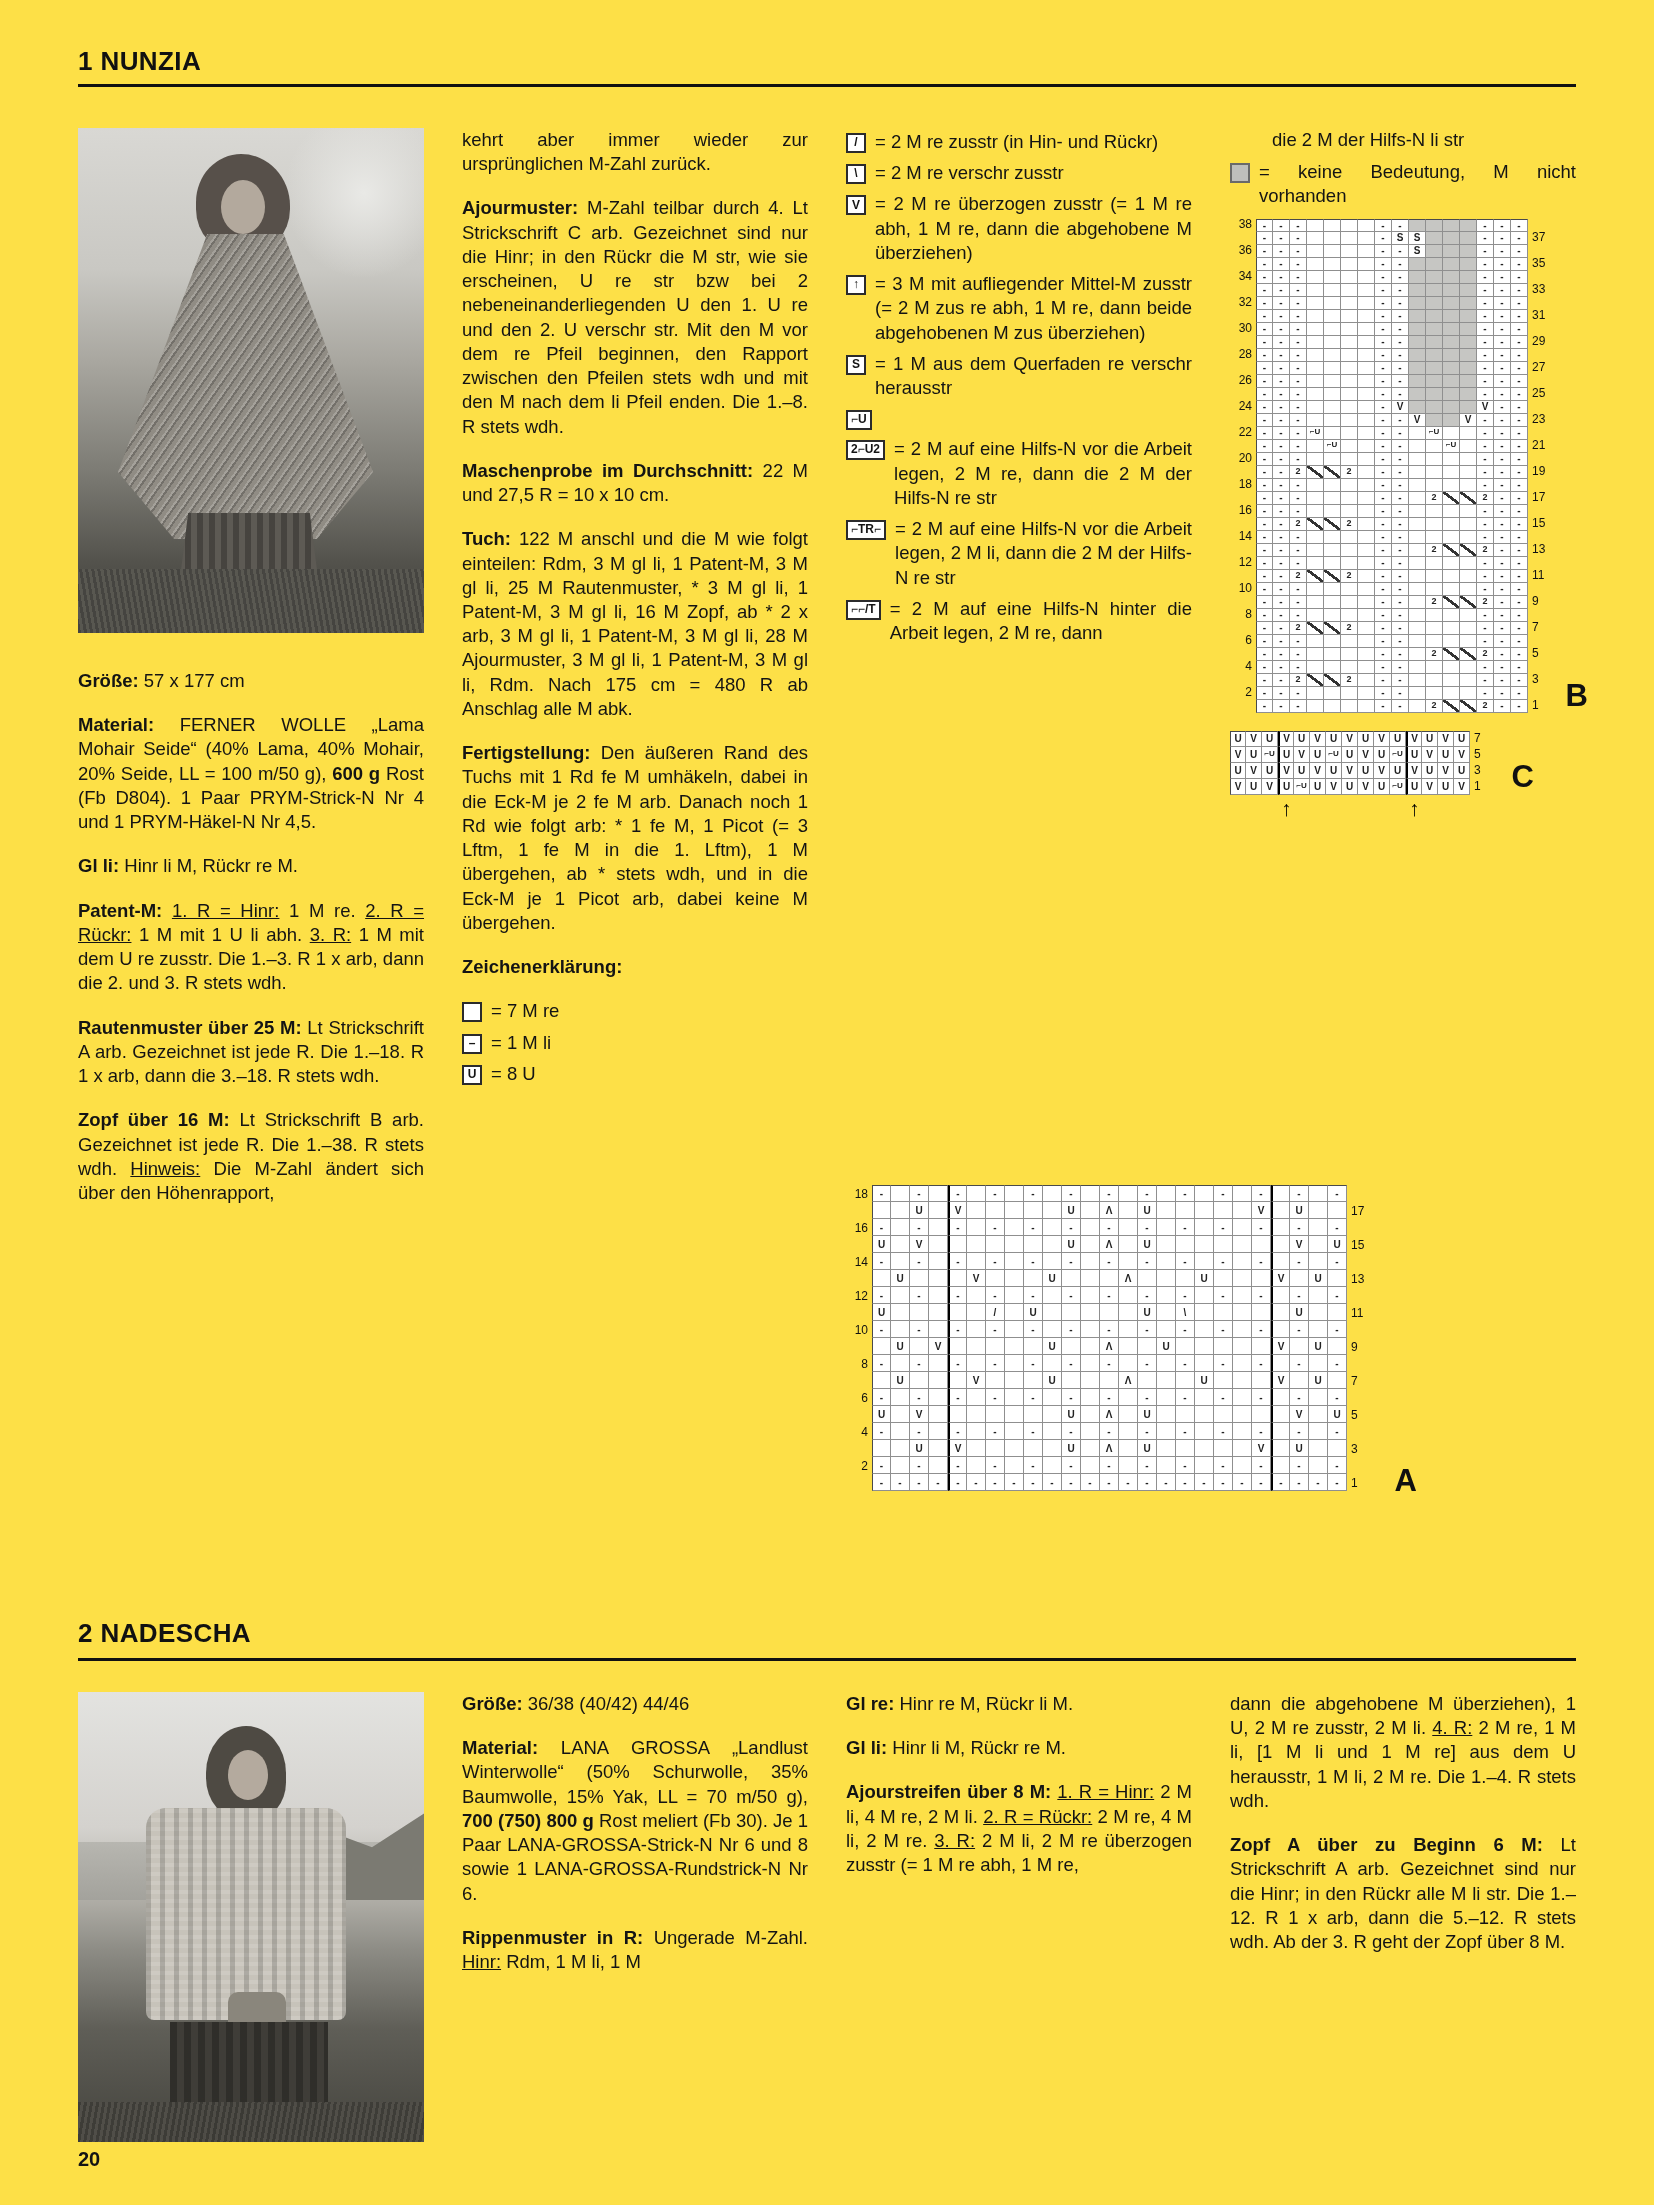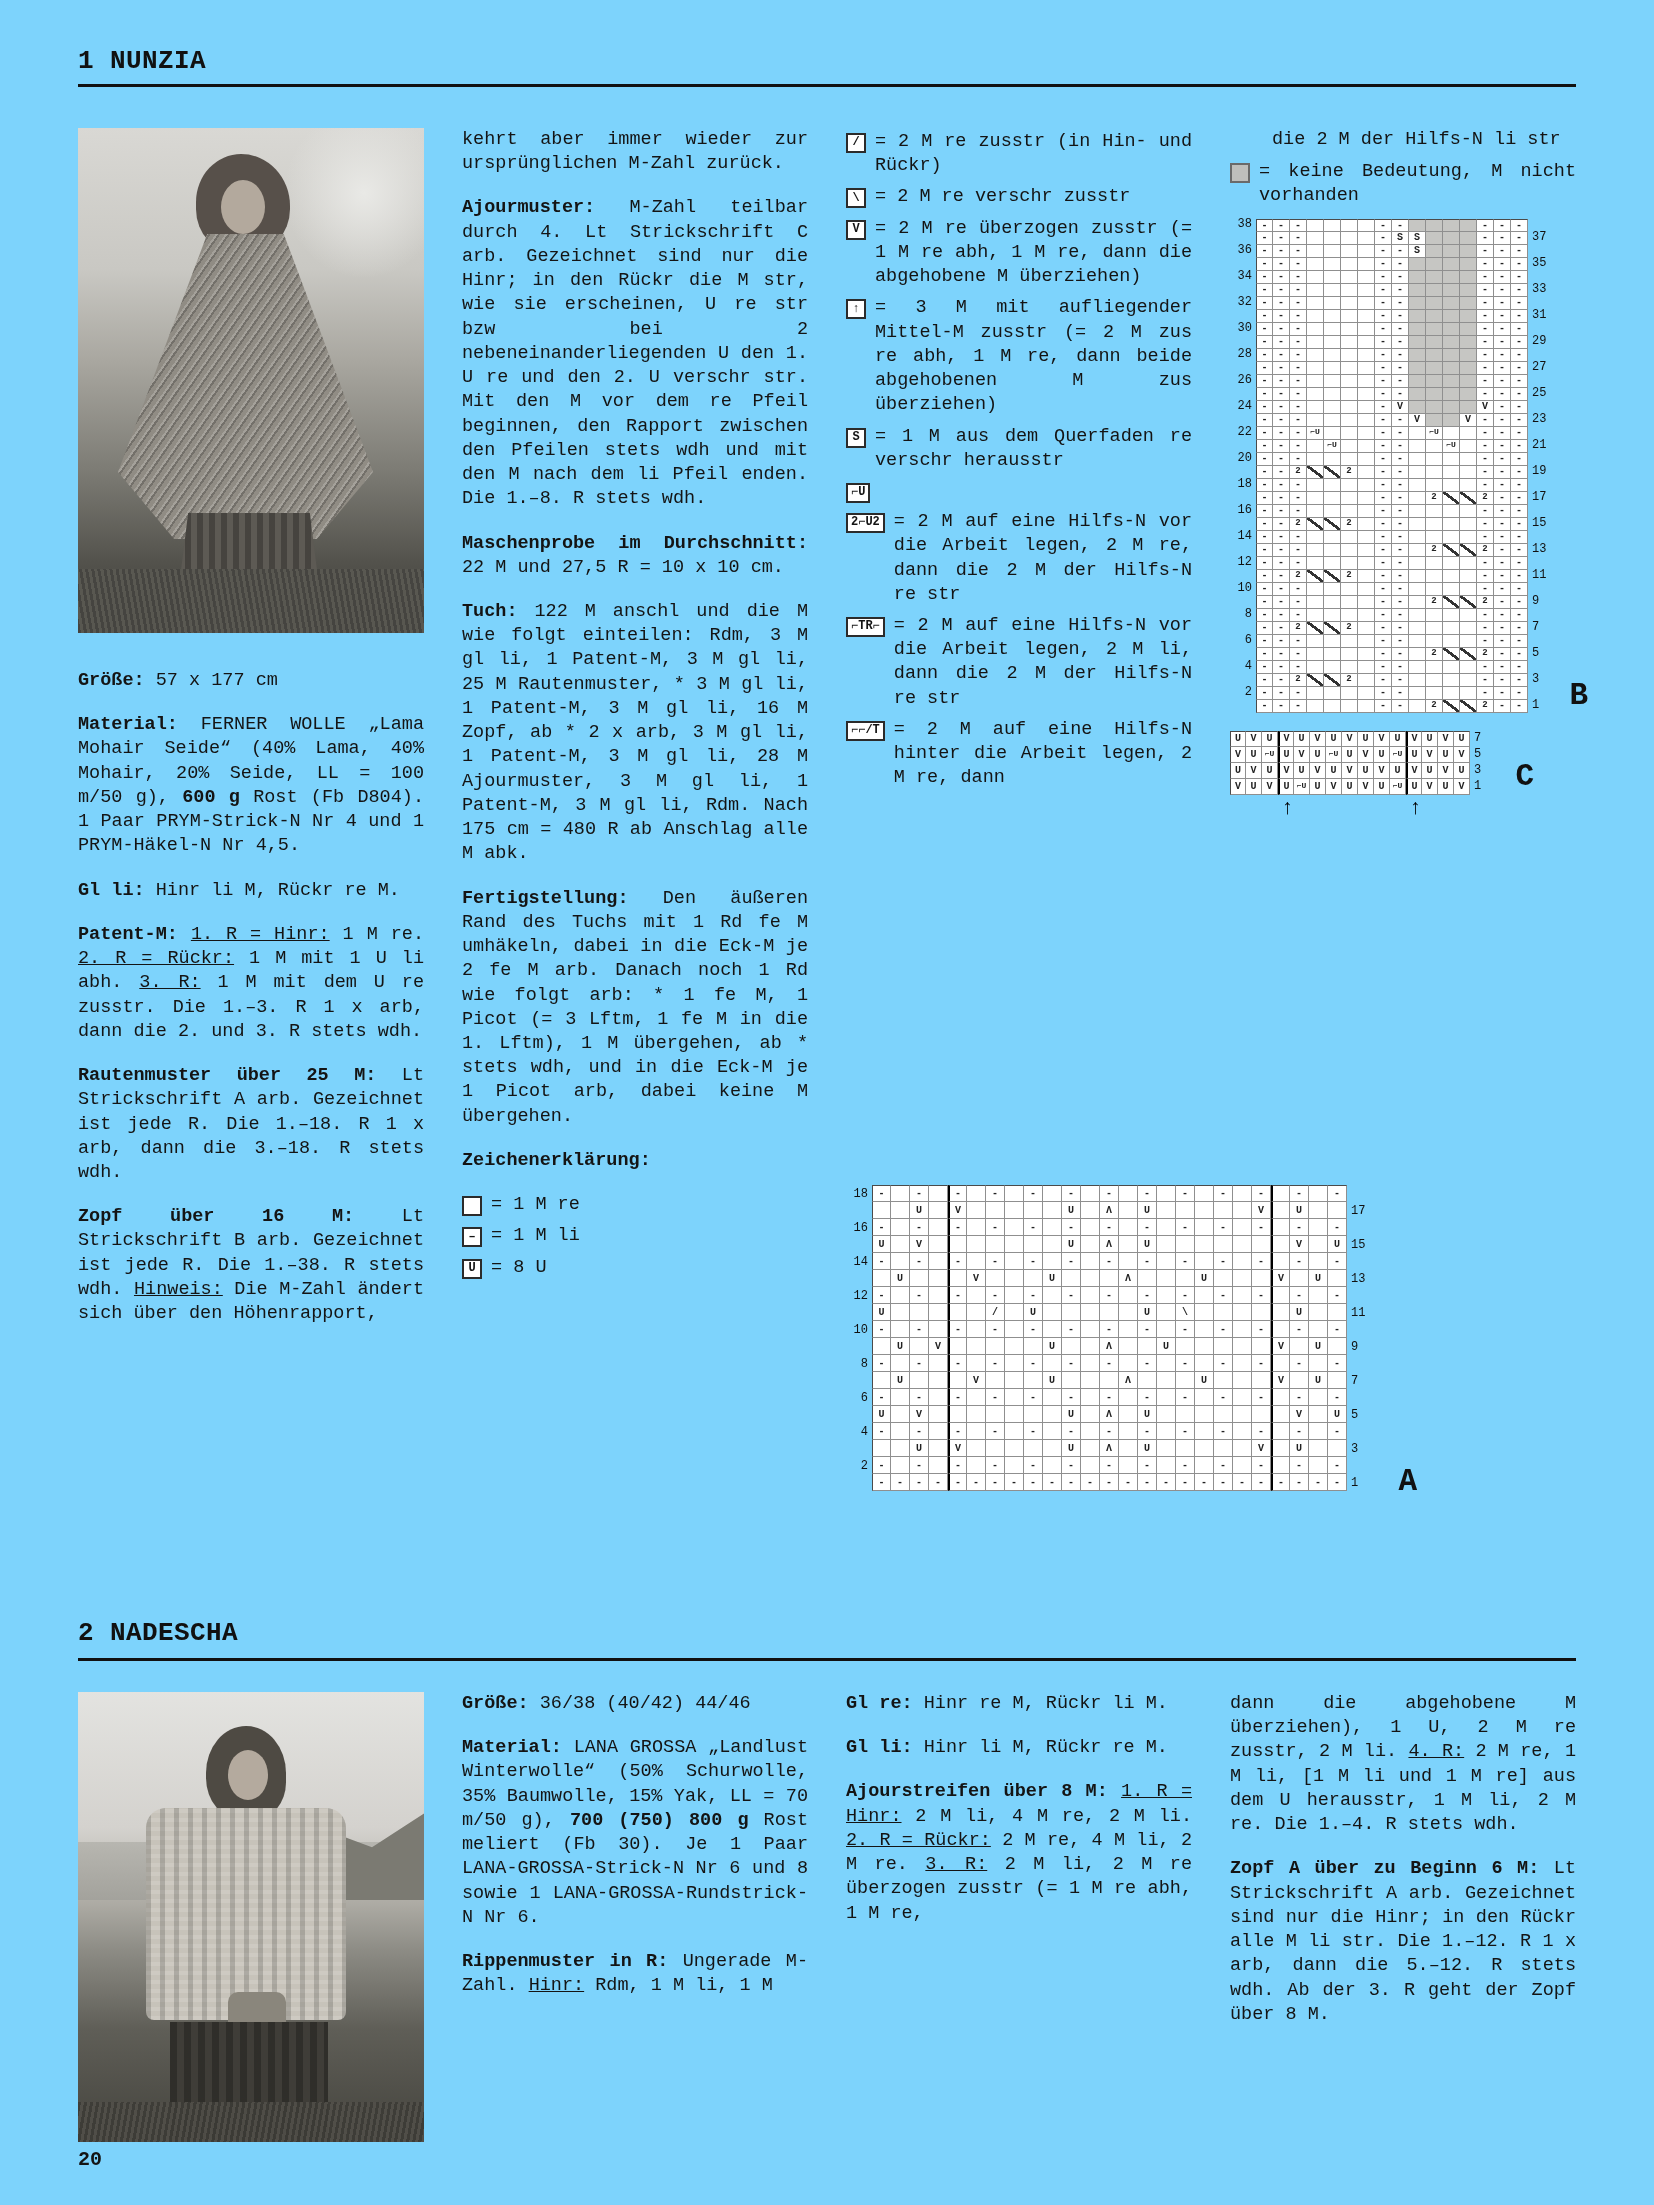--- a/index.html
+++ b/index.html
@@ -1,17 +1,17 @@
 <!DOCTYPE html>
 <html><head>
 <meta charset="utf-8">
 <style>
   html,body{margin:0;padding:0;background:#e8e8e8;}
-  .page{position:relative;width:1654px;height:2205px;margin:0 auto;background:#7dd3fc;
-        font-family:Liberation Mono, monospace;color:#141414;overflow:hidden;}
+  .page{position:relative;width:1654px;height:2205px;margin:0 auto;background:#fde047;
+        font-family:Liberation Sans, sans-serif;color:#141414;overflow:hidden;}
   .sechead{position:absolute;left:78px;font-size:26px;font-weight:700;letter-spacing:.4px;color:#111;}
   .rule{position:absolute;left:78px;width:1498px;border-top:3px solid #111;}
   .col{position:absolute;width:346px;font-size:18.5px;line-height:1.31;text-align:justify;}
   .col p{margin:0 0 20px 0;}
   .b{font-weight:700;}
   .u{text-decoration:underline;}
   .cont p{padding-left:42px;margin-bottom:8px;}
   .legend-block{margin-top:2px;}
   .legend-item{display:flex;gap:9px;margin-bottom:7px;align-items:flex-start;}
   .symbox{flex:0 0 auto;min-width:20px;height:20px;border:2px solid #2b2b2b;box-sizing:border-box;
@@ -103,21 +103,21 @@
         <p><span>kehrt aber immer wieder zur ursprünglichen M-Zahl zurück.</span></p>
         <p><span class="b">Ajourmuster:</span><span> M-Zahl teilbar durch 4. Lt Strickschrift C arb. Gezeichnet sind nur die Hinr; in den Rückr die M str, wie sie erscheinen, U re str bzw bei 2 nebeneinanderliegenden U den 1. U re und den 2. U verschr str. Mit den M vor dem re Pfeil beginnen, den Rapport zwischen den Pfeilen stets wdh und mit den M nach dem li Pfeil enden. Die 1.–8. R stets wdh.</span></p>
         <p><span class="b">Maschenprobe im Durchschnitt:</span><span> 22 M und 27,5 R = 10 x 10 cm.</span></p>
         <p><span class="b">Tuch:</span><span> 122 M anschl und die M wie folgt einteilen: Rdm, 3 M gl li, 1 Patent-M, 3 M gl li, 25 M Rautenmuster, * 3 M gl li, 1 Patent-M, 3 M gl li, 16 M Zopf, ab * 2 x arb, 3 M gl li, 1 Patent-M, 3 M gl li, 28 M Ajourmuster, 3 M gl li, 1 Patent-M, 3 M gl li, Rdm. Nach 175 cm = 480 R ab Anschlag alle M abk.</span></p>
         <p><span class="b">Fertigstellung:</span><span> Den äußeren Rand des Tuchs mit 1 Rd fe M umhäkeln, dabei in die Eck-M je 2 fe M arb. Danach noch 1 Rd wie folgt arb: * 1 fe M, 1 Picot (= 3 Lftm, 1 fe M in die 1. Lftm), 1 M übergehen, ab * stets wdh, und in die Eck-M je 1 Picot arb, dabei keine M übergehen.</span></p>
         <p><span class="b">Zeichenerklärung:</span></p>
       </div>
     <div class="legend-block">
         <div class="legend-item">
           <span class="symbox"></span>
-          <span class="legend-text"><span>= 1 M re</span></span>
+          <span class="legend-text"><span>= 7 M re</span></span>
         </div>
         <div class="legend-item">
           <span class="symbox">–</span>
           <span class="legend-text"><span>= 1 M li</span></span>
         </div>
         <div class="legend-item">
           <span class="symbox">U</span>
           <span class="legend-text"><span>= 8 U</span></span>
         </div>
       </div>

